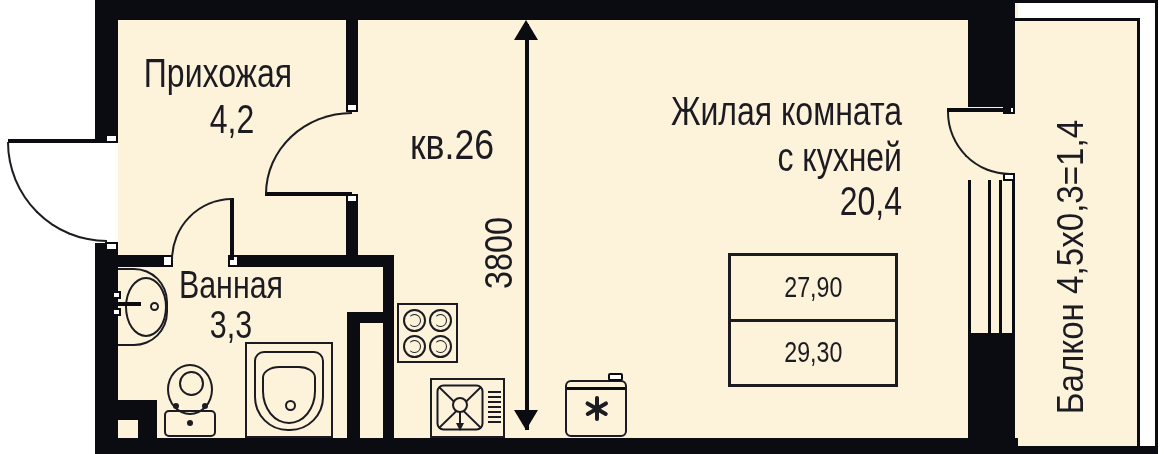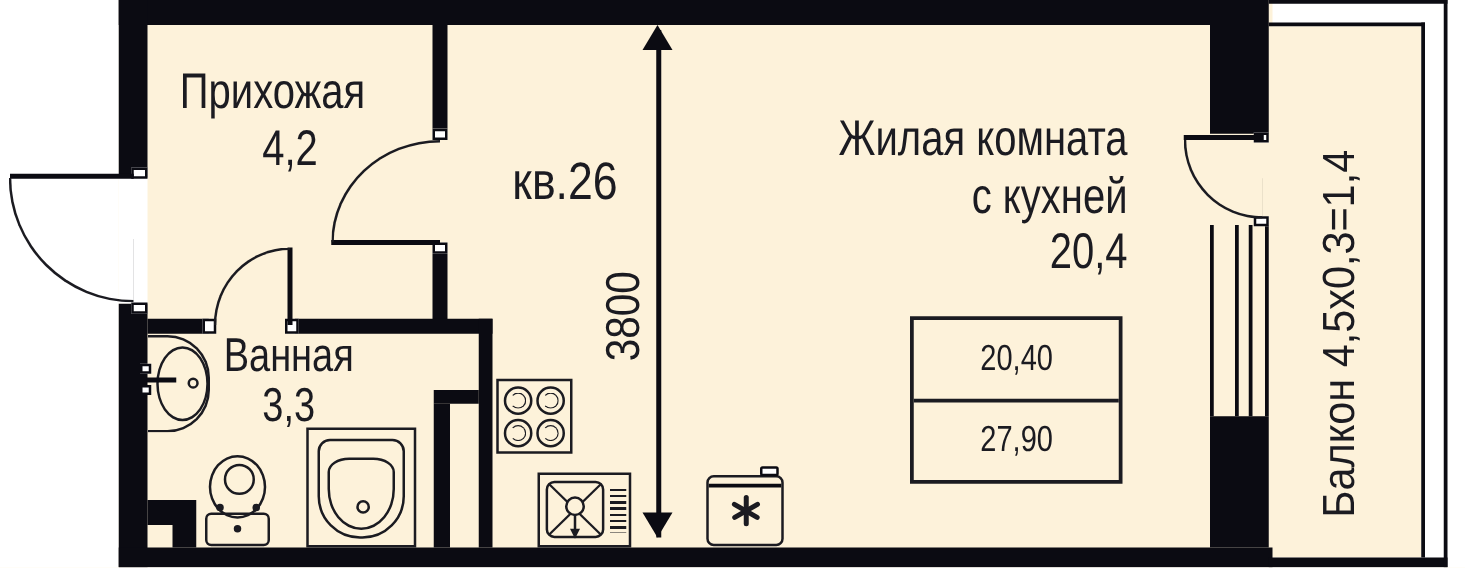--- a/index.html
+++ b/index.html
@@ -157,21 +157,21 @@
 
   <div class="lbl rgt cond" style="left:602px;top:90px;width:300px;font-size:40px;transform-origin:right center;">Жилая комната</div>
   <div class="lbl rgt cond" style="left:602px;top:136px;width:300px;font-size:40px;transform-origin:right center;">с кухней</div>
   <div class="lbl rgt cond" style="left:602px;top:180px;width:300px;font-size:40px;transform-origin:right center;">20,4</div>
 
   <div class="lbl ctr" style="left:887px;top:247px;width:370px;height:40px;font-size:36px;transform:rotate(-90deg) scaleX(0.92);">Балкон 4,5х0,3=1,4</div>
 
   <div class="tbl">
     <div class="tcol">
       <div class="trow">
-        <span class="cond">20,40</span>
+        <span class="cond">27,90</span>
       </div>
       <div class="trow">
-        <span class="cond">27,90</span>
+        <span class="cond">29,30</span>
       </div>
     </div>
   </div>
 
 </div>
 
 </body></html>

